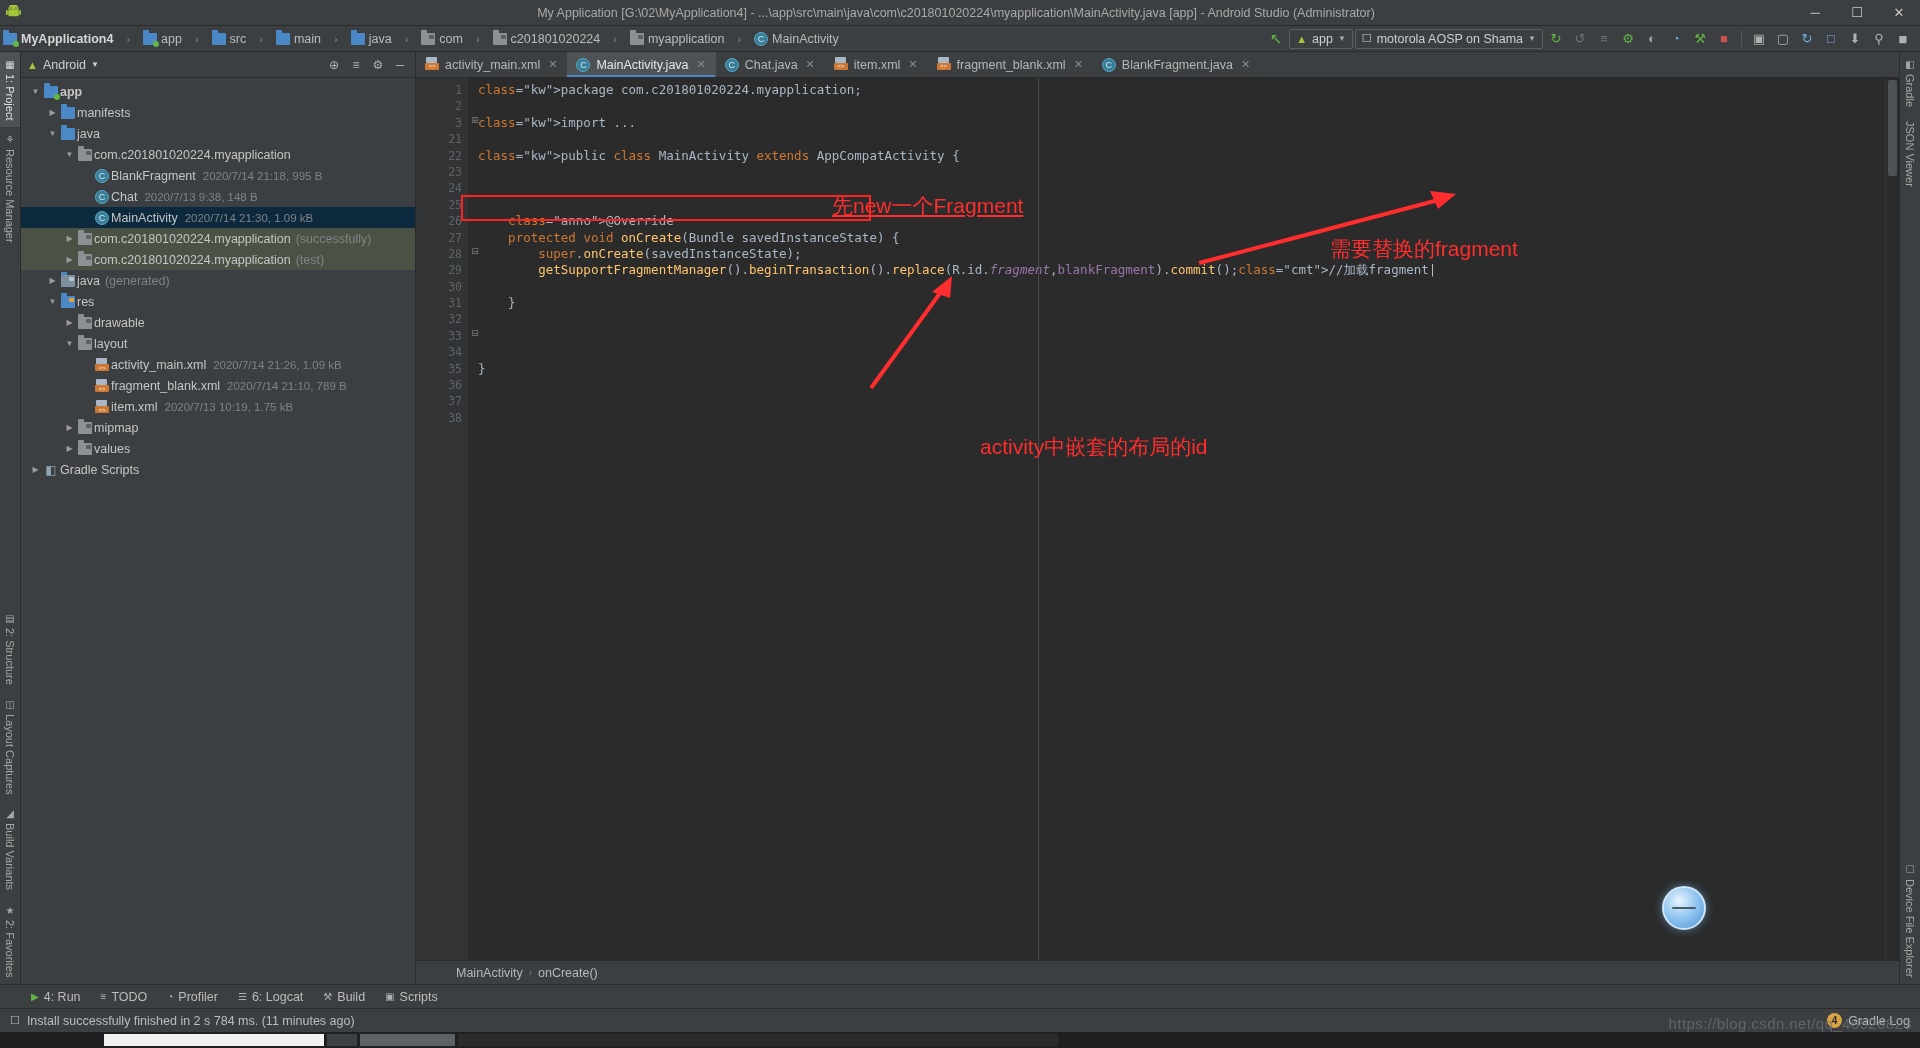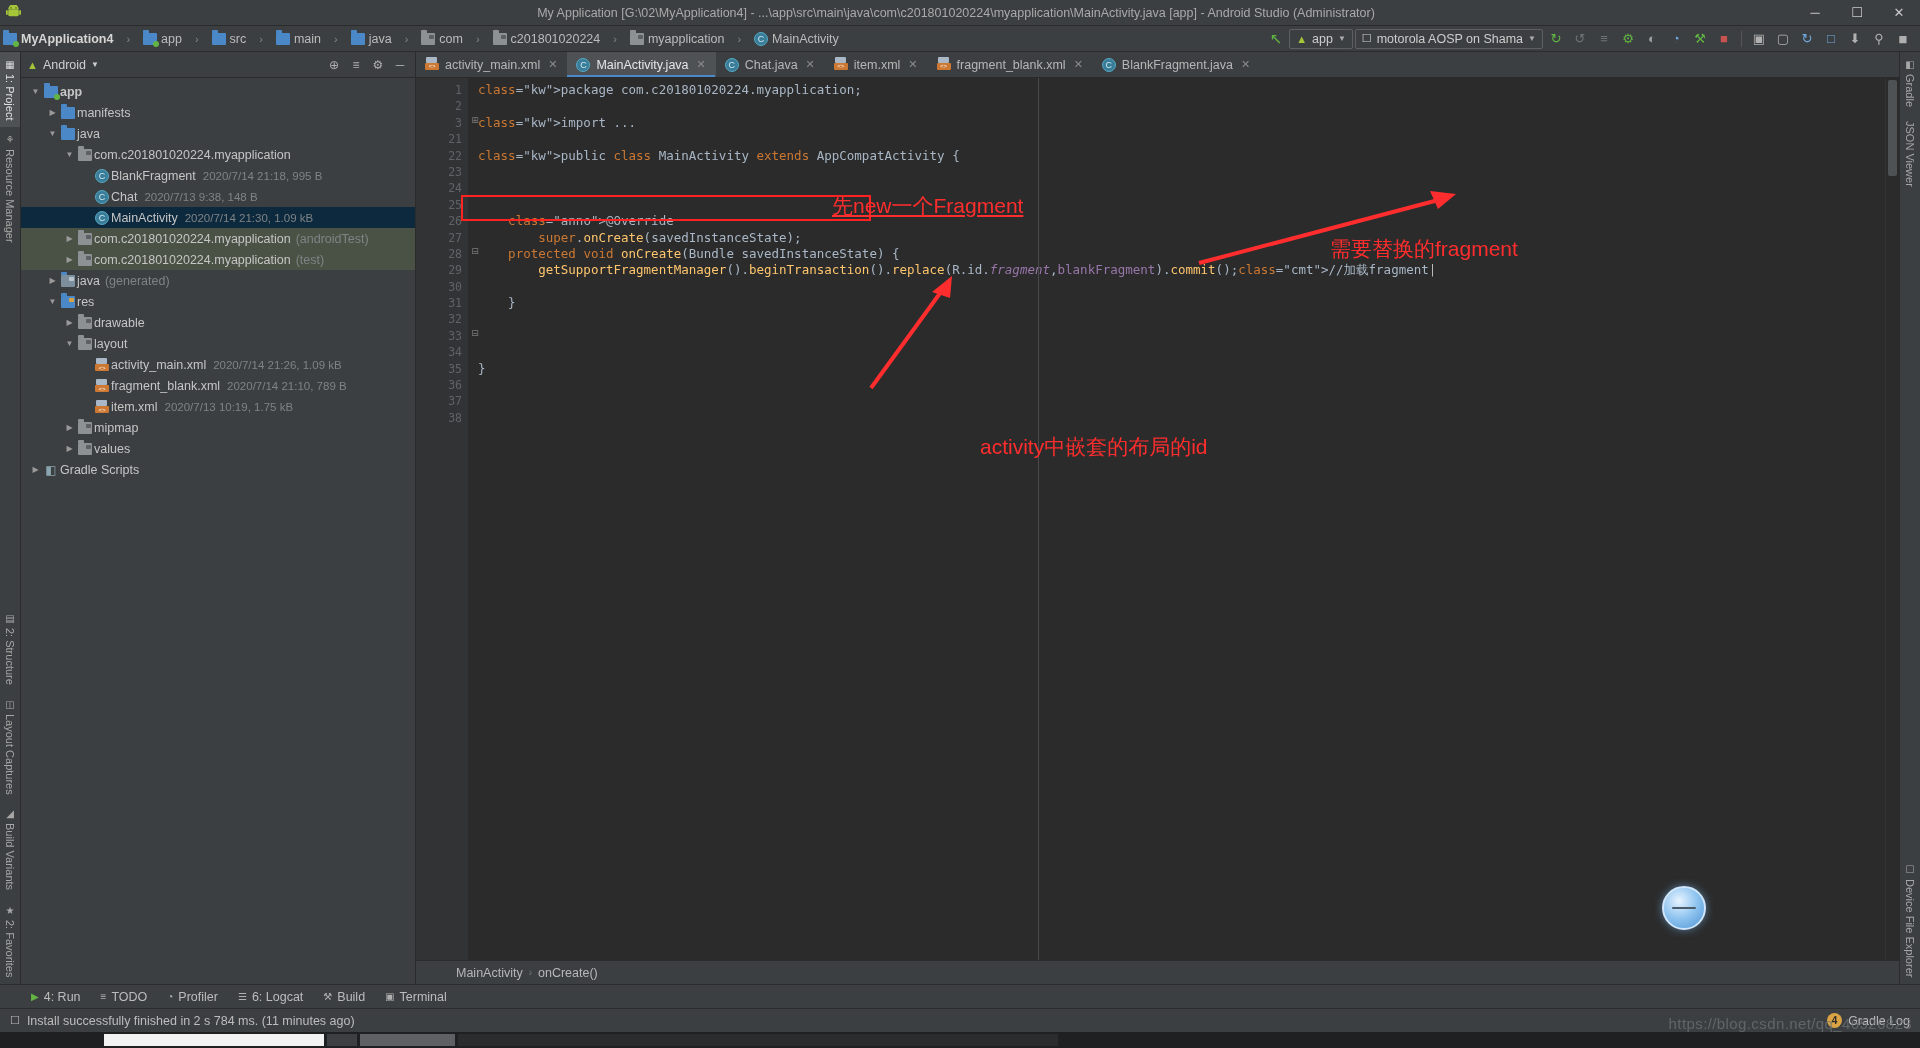--- a/index.html
+++ b/index.html
@@ -401,21 +401,21 @@
             <span class="tmeta">2020/7/14 21:30, 1.09 kB</span>
           </div>
           <div class="trow testsrc" style="padding-left: 42px;">
             <span class="arrow">▶</span>
             <span class="ticon">
               <span class="fi gray">
                 <i class="pk"></i>
               </span>
             </span>
             <span class="tlabel">com.c201801020224.myapplication</span>
-            <span class="tdim">(androidTest)</span>
+            <span class="tdim">(successfully)</span>
           </div>
           <div class="trow testsrc" style="padding-left: 42px;">
             <span class="arrow">▶</span>
             <span class="ticon">
               <span class="fi gray">
                 <i class="pk"></i>
               </span>
             </span>
             <span class="tlabel">com.c201801020224.myapplication</span>
             <span class="tdim">(test)</span>
@@ -585,22 +585,22 @@
         <div class="codearea" id="codearea">
             <div class="cline"><span <span="" class="kw">class</span>="kw"&gt;package com.c201801020224.myapplication;</div>
             <div class="cline"></div>
             <div class="cline"><span <span="" class="kw">class</span>="kw"&gt;import ...</div>
             <div class="cline"></div>
             <div class="cline"><span <span="" class="kw">class</span>="kw"&gt;public <span class="kw">class</span> MainActivity <span class="kw">extends</span> AppCompatActivity {</div>
             <div class="cline"></div>
             <div class="cline"></div>
             <div class="cline"></div>
             <div class="cline">    <span <span="" class="kw">class</span>="anno"&gt;@Override</div>
+            <div class="cline">    <span class="kw">protected</span> <span class="kw">void</span> <span class="meth">onCreate</span>(Bundle savedInstanceState) {</div>
             <div class="cline">        <span class="kw">super</span>.<span class="meth">onCreate</span>(savedInstanceState);</div>
-            <div class="cline">    <span class="kw">protected</span> <span class="kw">void</span> <span class="meth">onCreate</span>(Bundle savedInstanceState) {</div>
             <div class="cline">        <span class="meth">getSupportFragmentManager</span>().<span class="meth">beginTransaction</span>().<span class="meth">replace</span>(R.id.<span class="fld ital">fragment</span>,<span class="fld">blankFragment</span>).<span class="meth">commit</span>();<span <span="" class="kw">class</span>="cmt"&gt;//加载fragment<span style="color:#bbb">|</span></div>
             <div class="cline"></div>
             <div class="cline">    }</div>
             <div class="cline"></div>
             <div class="cline"></div>
             <div class="cline"></div>
             <div class="cline">}</div>
             <div class="cline"></div>
             <div class="fold" style="top: 36.8px; left: 2px;">⊞</div>
             <div class="fold" style="top: 168px; left: 2px;">⊟</div>
@@ -663,21 +663,21 @@
       <div class="btab">
         <span style="font-size: 10px; color: rgb(176, 176, 176);">☰</span>
         <span>6: Logcat</span>
       </div>
       <div class="btab">
         <span style="font-size: 10px; color: rgb(176, 176, 176);">⚒</span>
         <span>Build</span>
       </div>
       <div class="btab">
         <span style="font-size: 10px; color: rgb(176, 176, 176);">▣</span>
-        <span>Terminal</span>
+        <span>Scripts</span>
       </div>
     </div>
 
   <div class="statusbar">
     <span style="margin-right:7px;font-size:11px;">☐</span>
     <span>Install successfully finished in 2 s 784 ms. (11 minutes ago)</span>
     <div class="status-right">
       <span class="badge">4</span>
       <span>Gradle Log</span>
     </div>

